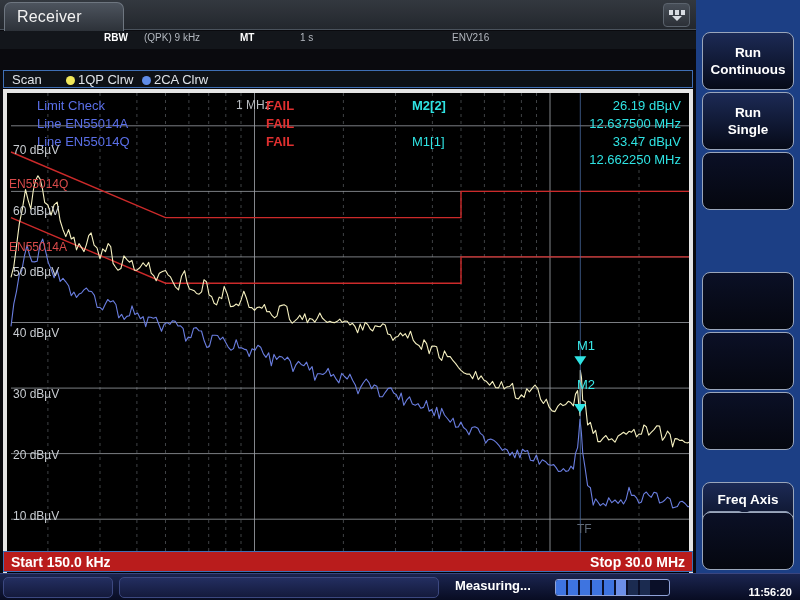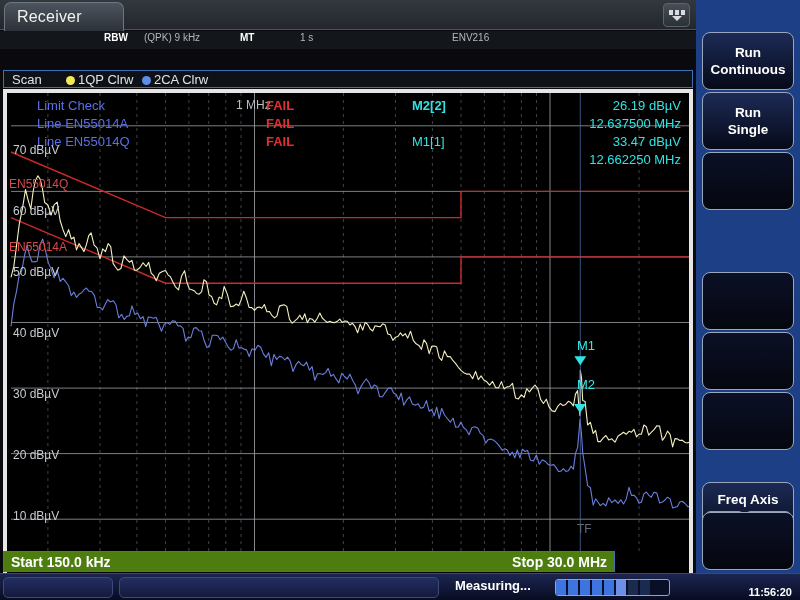--- a/index.html
+++ b/index.html
@@ -82,22 +82,22 @@
   .ov.mk     { color:#3ae8e8; font-size:13px; }
   .ov.tf     { color:#5f6a78; font-size:12px; }
 
   .axis-lbl {
     position:absolute; color:#c8ccd1; font-size:12px; left:6px;
     transform:translateY(-50%);
   }
 
   
   .sstop {
-    position:absolute; left:3px; top:551px; width:612px; height:21px;
-    border:1px solid #3f6fb5; background:#4d7c0f;
+    position:absolute; left:3px; top:551px; width:690px; height:21px;
+    border:1px solid #3f6fb5; background:#b91c1c;
     color:#ffffff; font-size:14px; font-weight:bold;
   }
   .sstop .lft { position:absolute; left:7px; top:2px; }
   .sstop .rgt { position:absolute; right:7px; top:2px; }
 
   
   .sk-col { position:absolute; right:0; top:0; width:104px; height:573px; background:#1c3f85; }
   .sk {
     position:absolute; left:6px; width:92px;
     border-radius:8px; border:1px solid #9aa6bb;

